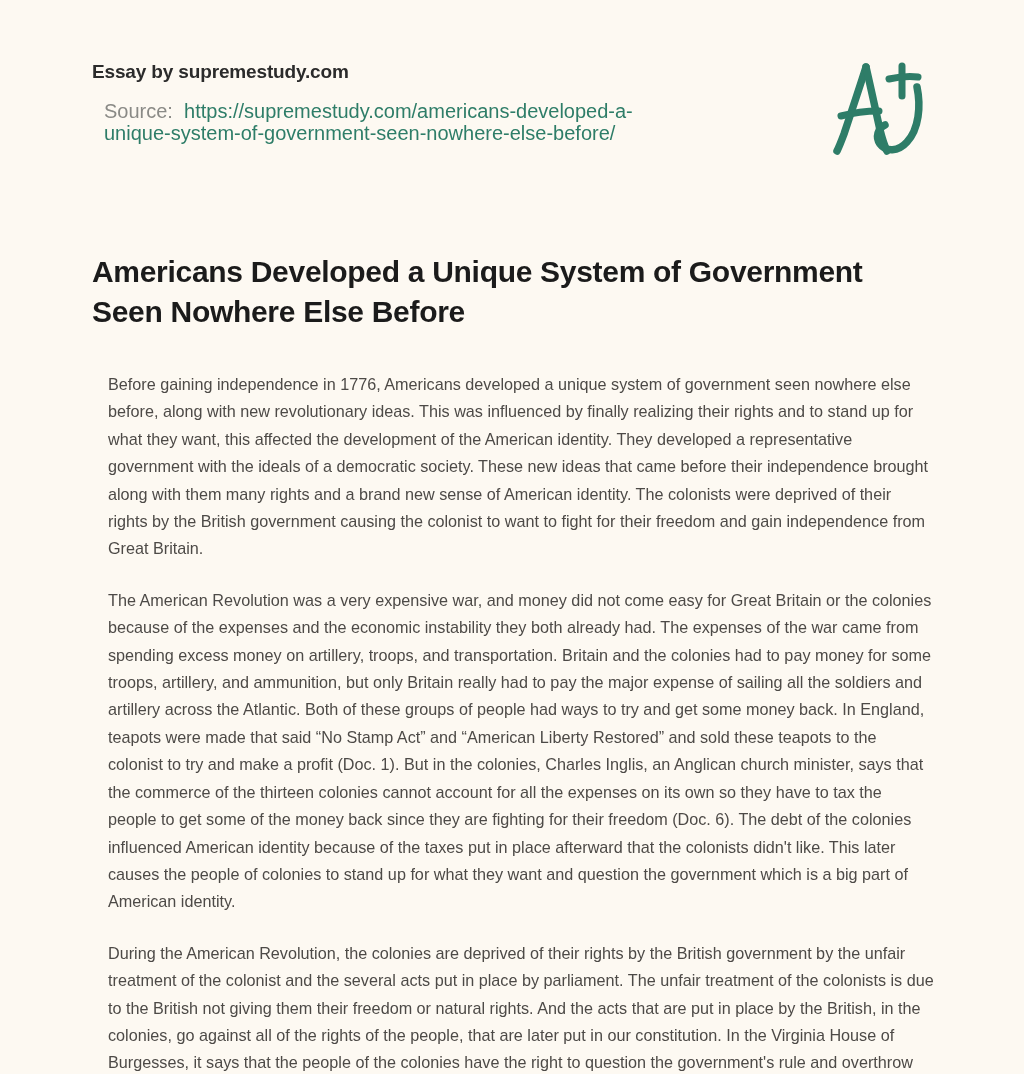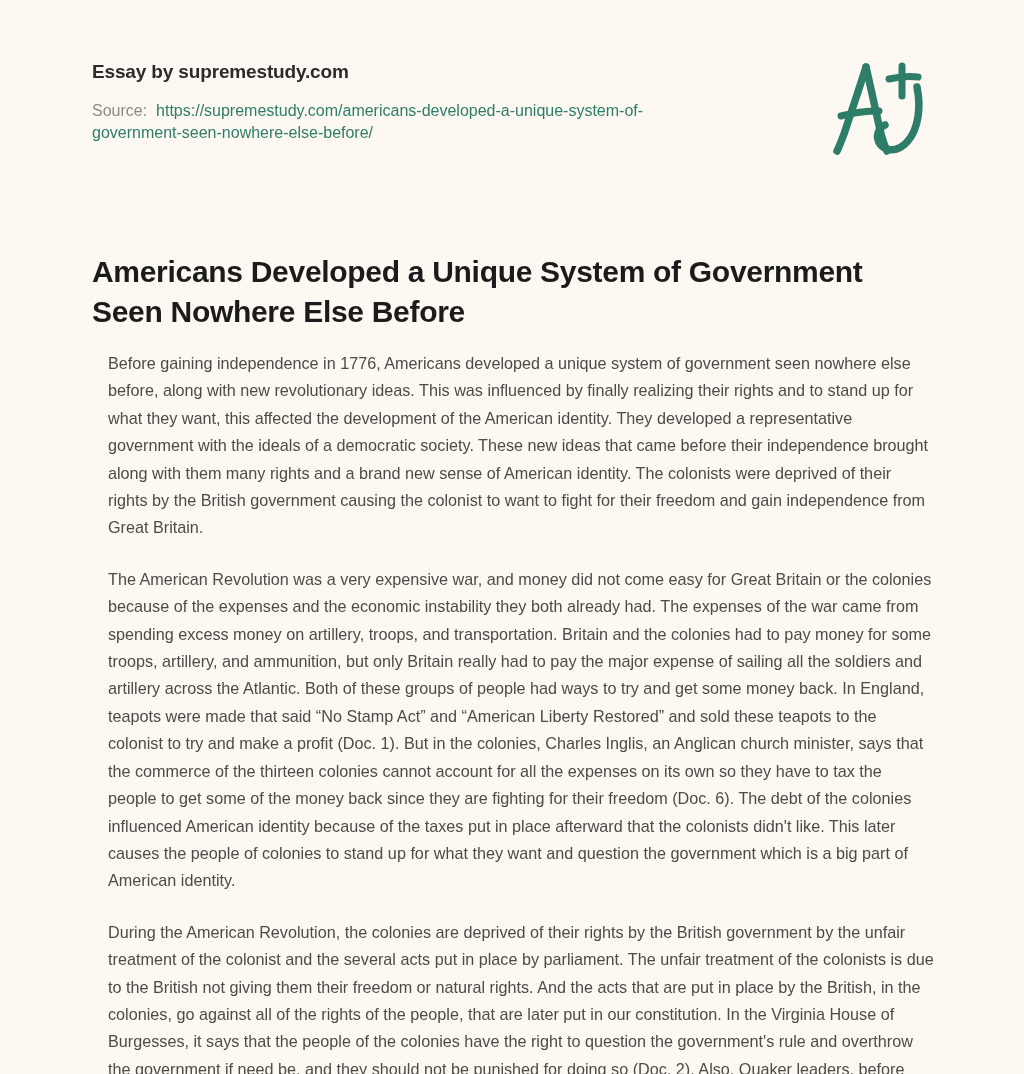--- a/index.html
+++ b/index.html
@@ -49,24 +49,24 @@
     font-size: 19px;
     font-weight: bold;
     color: #2b2b2b;
     letter-spacing: -0.15px;
     line-height: 24px;
     margin: 0 0 16px 0;
     white-space: nowrap;
   }
 
   .source-line {
-    font-size: 16px;
+    font-size: 20px;
     line-height: 22px;
     color: #8a8a86;
-    margin: 0;
+    margin: 12px;
     max-width: 580px;
     word-break: break-word;
   }
 
   .source-label {
     color: #8a8a86;
   }
 
   .source-url {
     color: #2e7d68;
@@ -88,21 +88,21 @@
     top: 252px;
     width: 842px;
   }
 
   .article-title {
     font-size: 30px;
     font-weight: bold;
     line-height: 40px;
     color: #1b1b1b;
     letter-spacing: -0.3px;
-    margin: 0 0 18px 0;
+    margin: 0 0 39px 0;
   }
 
   .article-body p {
     font-size: 16.2px;
     line-height: 27.4px;
     color: #4d4a47;
     margin: 0 0 24px 16px;
     text-align: left;
   }
 

